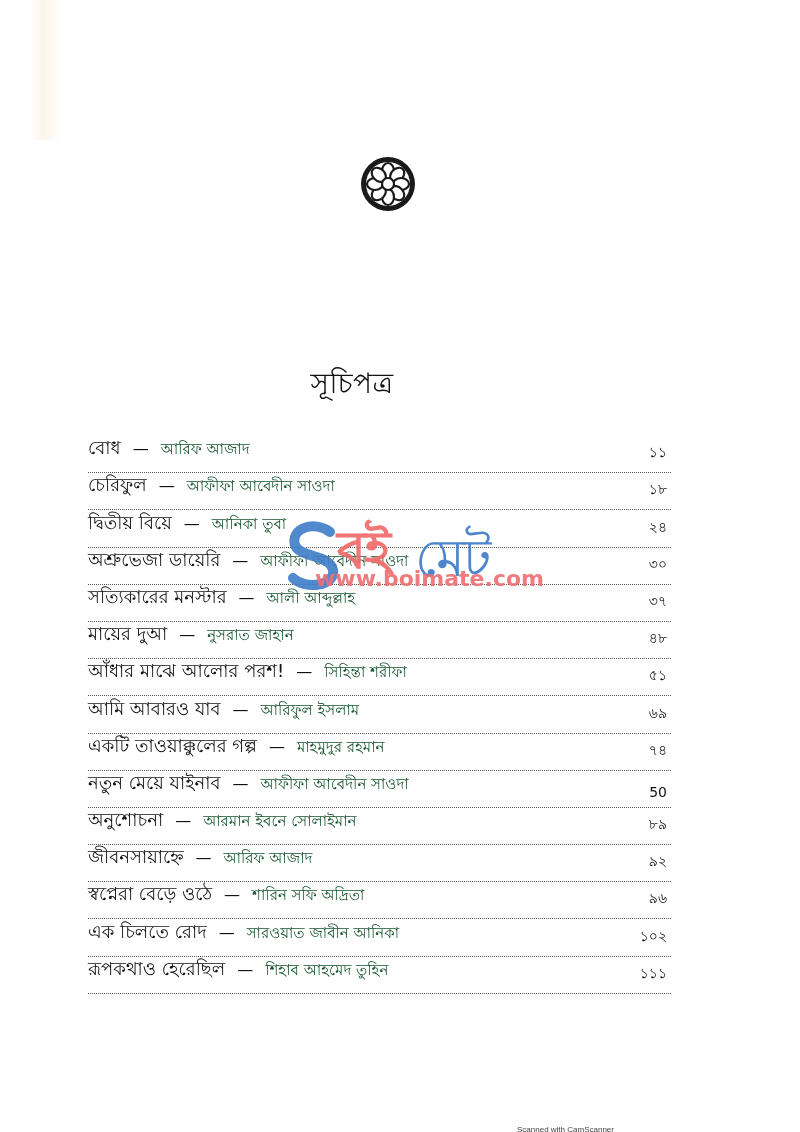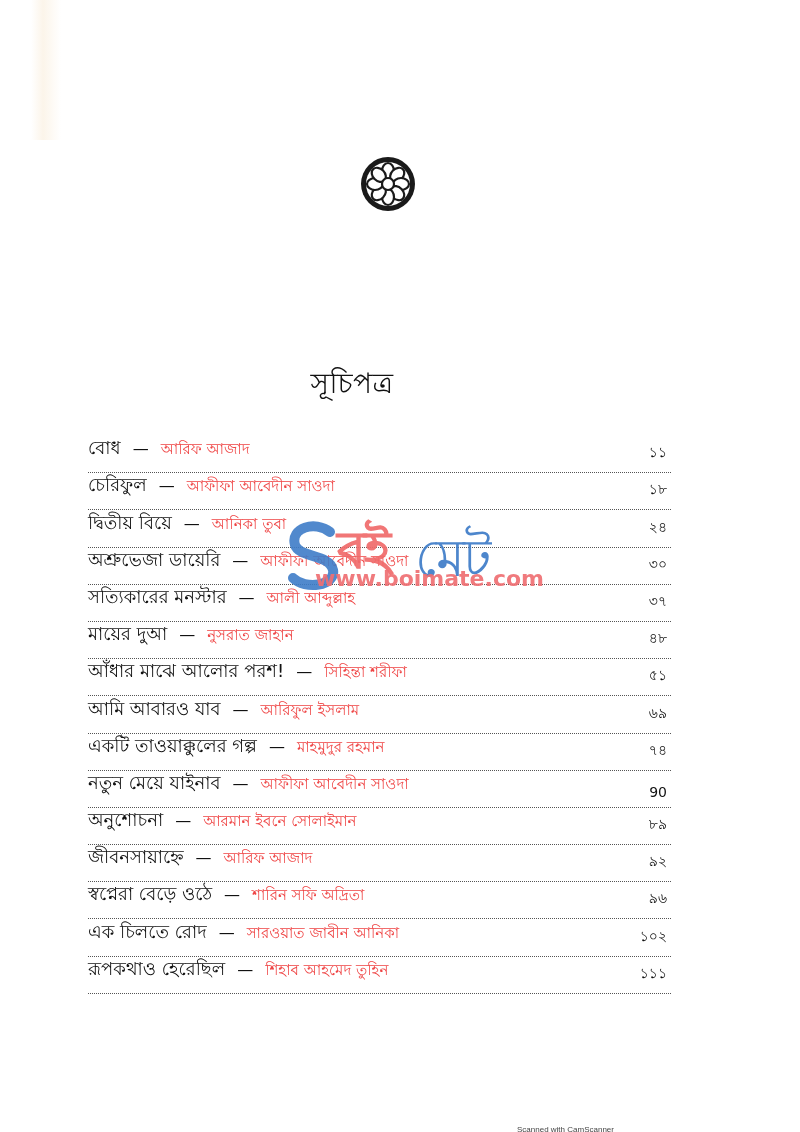--- a/index.html
+++ b/index.html
@@ -60,21 +60,21 @@
       font-size: 18px;
       white-space: nowrap;
       color: #111;
     }
     .toc-dash {
       margin: 0 12px;
       font-size: 16px;
     }
     .toc-author {
       font-size: 15px;
-      color: #ef4444;
+      color: #14532d;
     }
     .toc-page {
       position: absolute;
       right: 4px;
       bottom: 7px;
       font-size: 14px;
       color: #111;
     }
     .watermark {
       position: absolute;
@@ -193,21 +193,21 @@
     <div class="toc-row">
       <div class="toc-title"><span>আমি আবারও যাব</span><span class="toc-dash">—</span><span class="toc-author">আরিফুল ইসলাম</span></div>
       <div class="toc-page">৬৯</div>
     </div>
     <div class="toc-row">
       <div class="toc-title"><span>একটি তাওয়াক্কুলের গল্প</span><span class="toc-dash">—</span><span class="toc-author">মাহমুদুর রহমান</span></div>
       <div class="toc-page">৭৪</div>
     </div>
     <div class="toc-row">
       <div class="toc-title"><span>নতুন মেয়ে যাইনাব</span><span class="toc-dash">—</span><span class="toc-author">আফীফা আবেদীন সাওদা</span></div>
-      <div class="toc-page">90</div>
+      <div class="toc-page">50</div>
     </div>
     <div class="toc-row">
       <div class="toc-title"><span>অনুশোচনা</span><span class="toc-dash">—</span><span class="toc-author">আরমান ইবনে সোলাইমান</span></div>
       <div class="toc-page">৮৯</div>
     </div>
     <div class="toc-row">
       <div class="toc-title"><span>জীবনসায়াহ্নে</span><span class="toc-dash">—</span><span class="toc-author">আরিফ আজাদ</span></div>
       <div class="toc-page">৯২</div>
     </div>
     <div class="toc-row">

